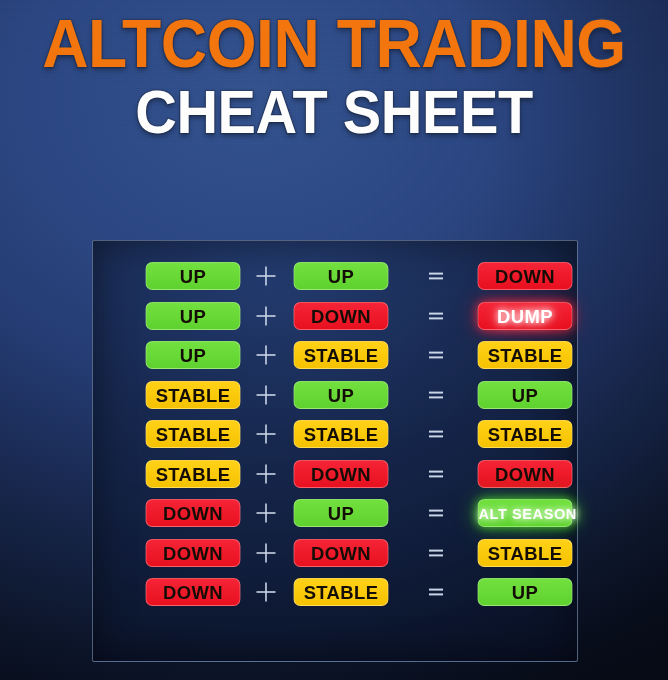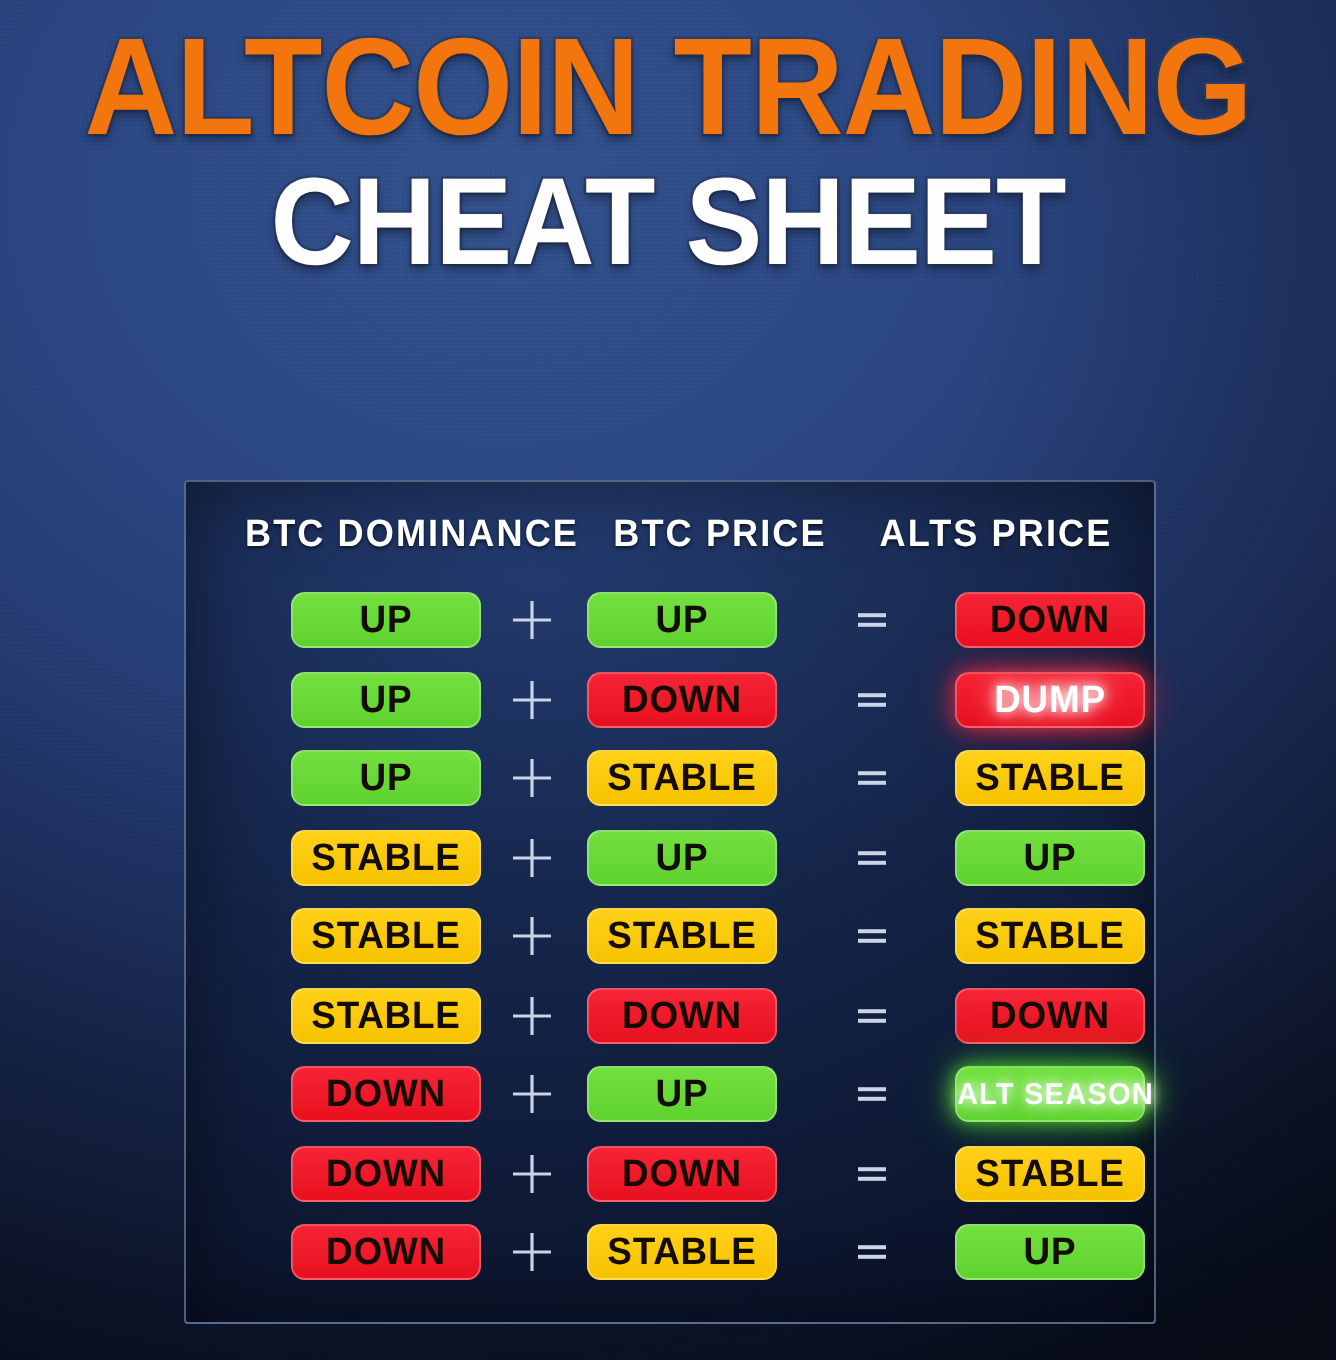--- a/index.html
+++ b/index.html
@@ -193,25 +193,20 @@
 <div class="poster">
 
   <div class="title-block">
     <span class="title-line title-line-1">ALTCOIN TRADING</span>
     <span class="title-line title-line-2">CHEAT SHEET</span>
   </div>
 
   <div class="panel">
     <div class="panel-inner-glow"></div>
 
-    <div class="headers">
-      <div class="col-head c1">BTC DOMINANCE</div>
-      <div class="col-head c2">BTC PRICE</div>
-      <div class="col-head c3">ALTS PRICE</div>
-    </div>
 
     <div class="rows" id="rows-container">
         <div class="row">
           <div class="badge col1 green">UP</div>
           <div class="op plus">
             <svg width="22" height="22" viewBox="0 0 22 22" aria-hidden="true">
               <line x1="11" y1="1.5" x2="11" y2="20.5" stroke="#c9d4e6" stroke-width="1.6"></line>
               <line x1="1.5" y1="11" x2="20.5" y2="11" stroke="#c9d4e6" stroke-width="1.6"></line>
             </svg>
           </div>

